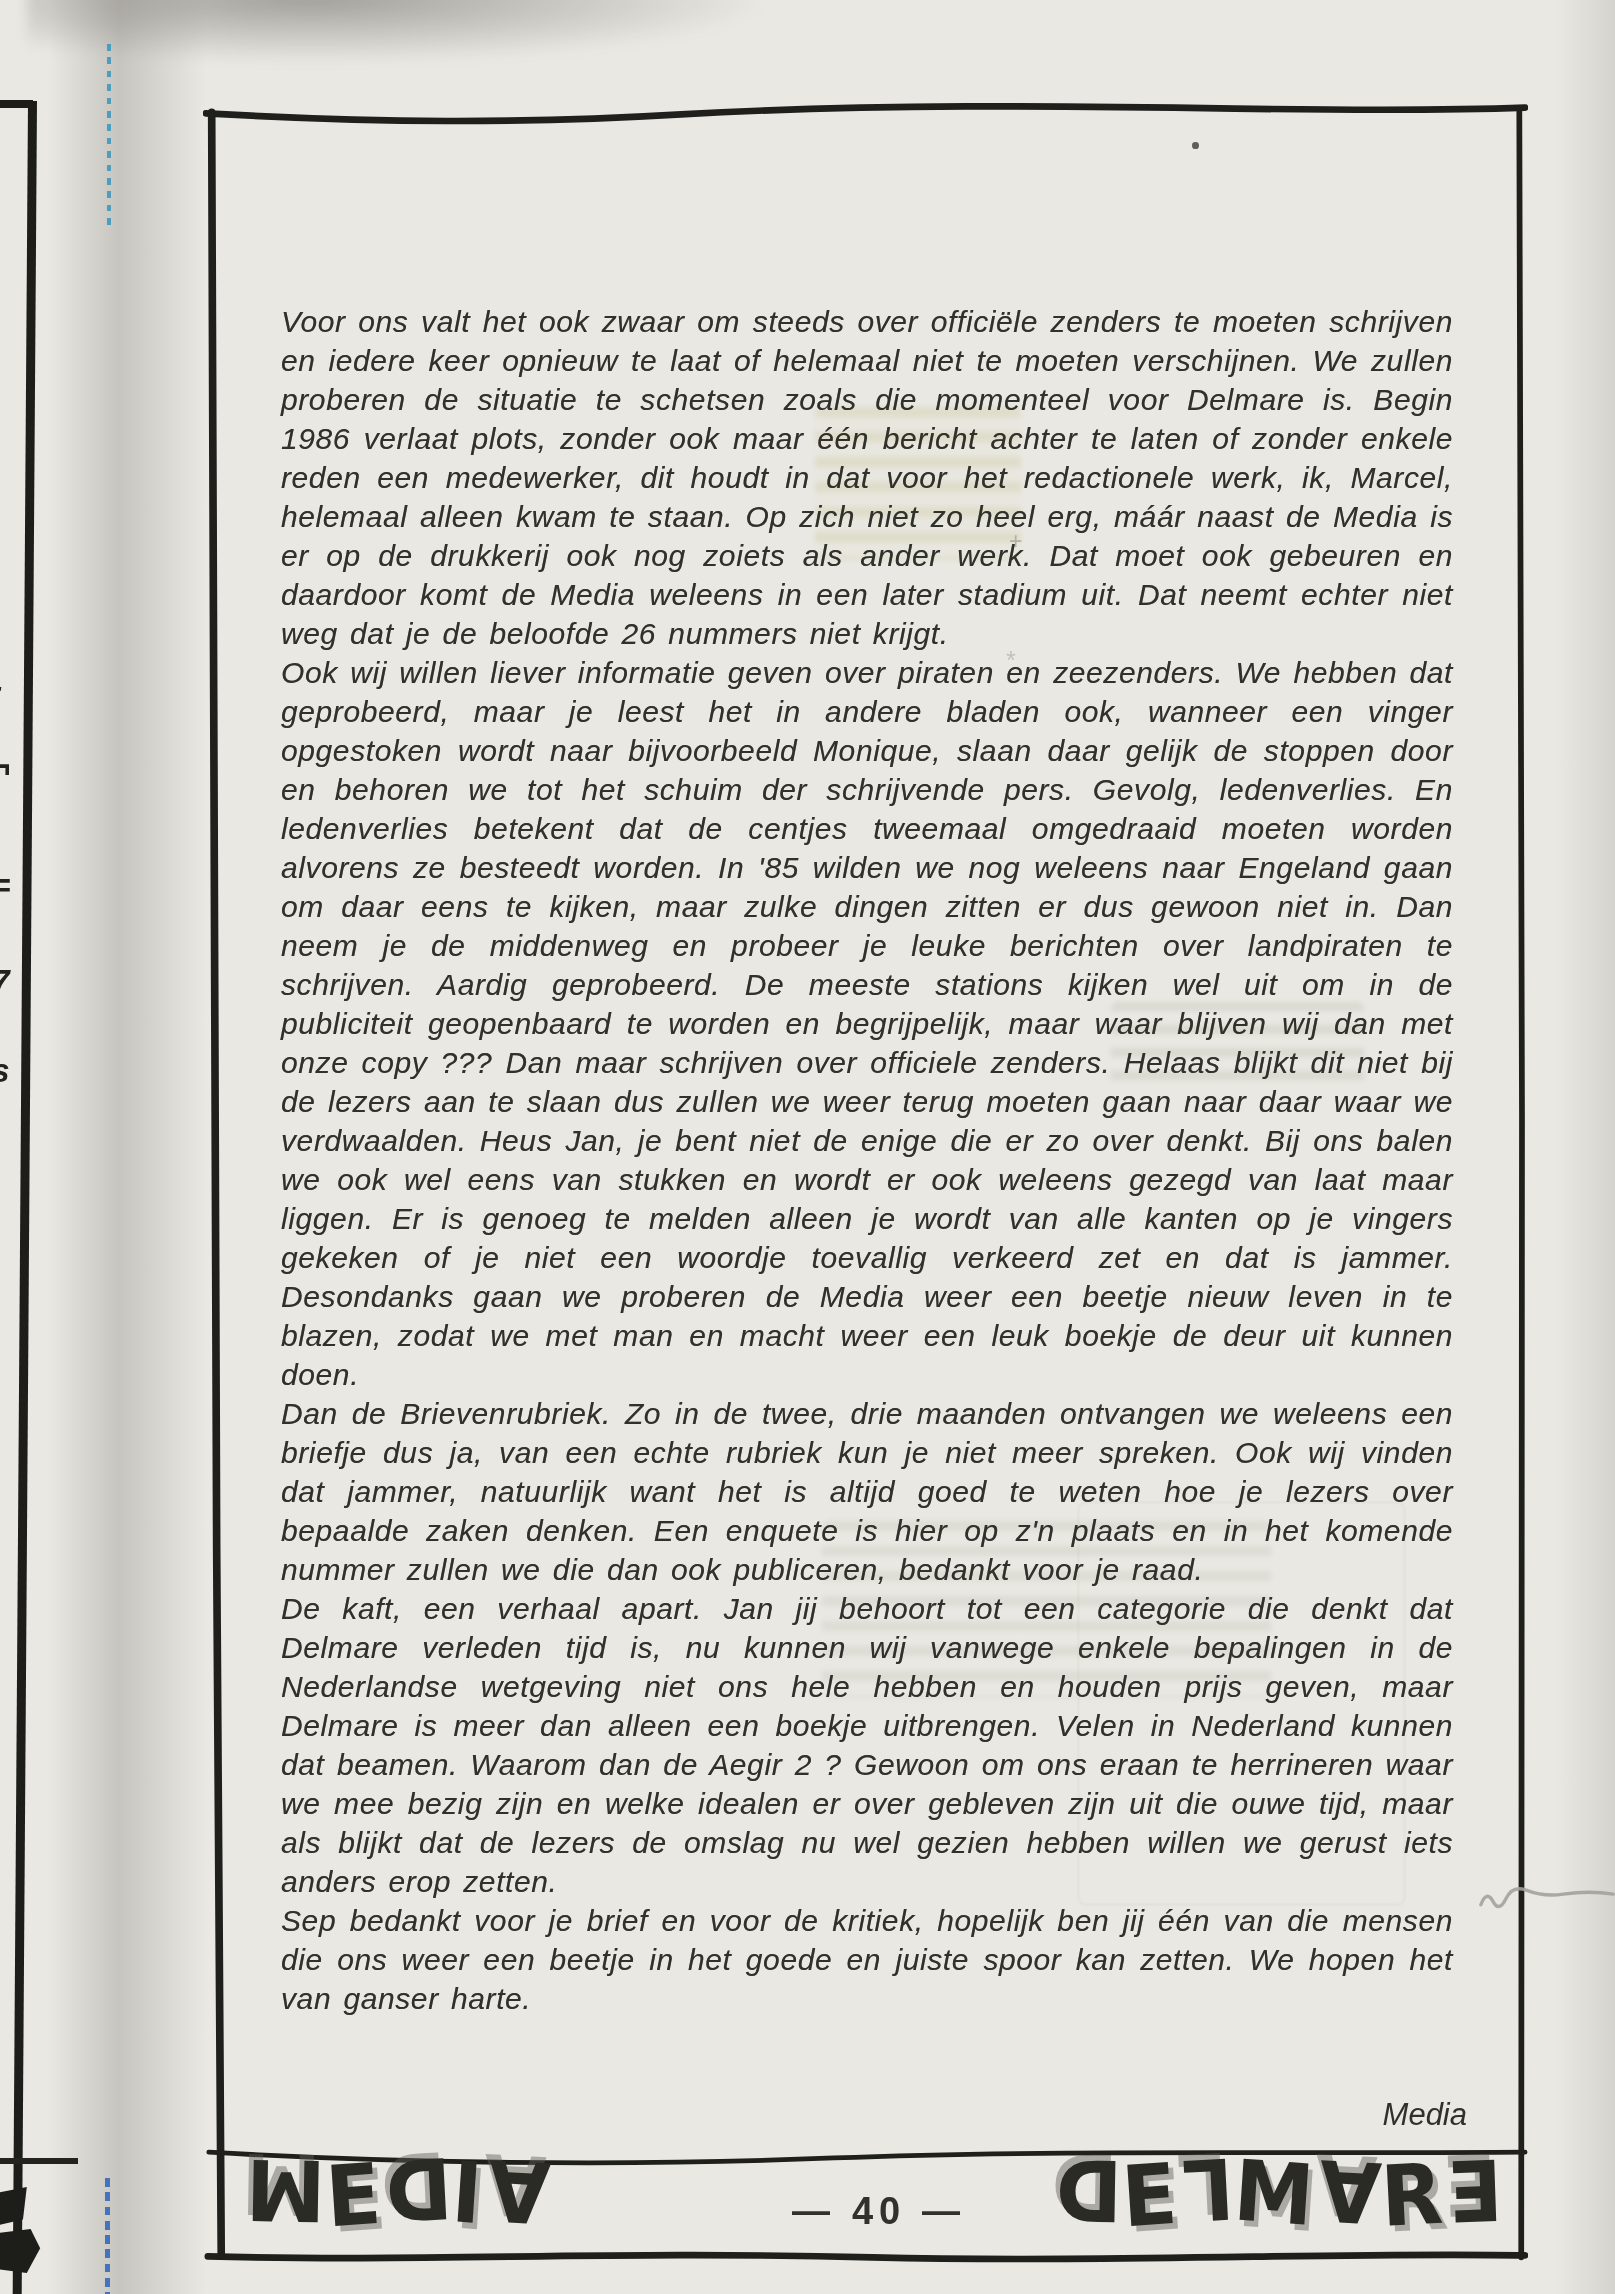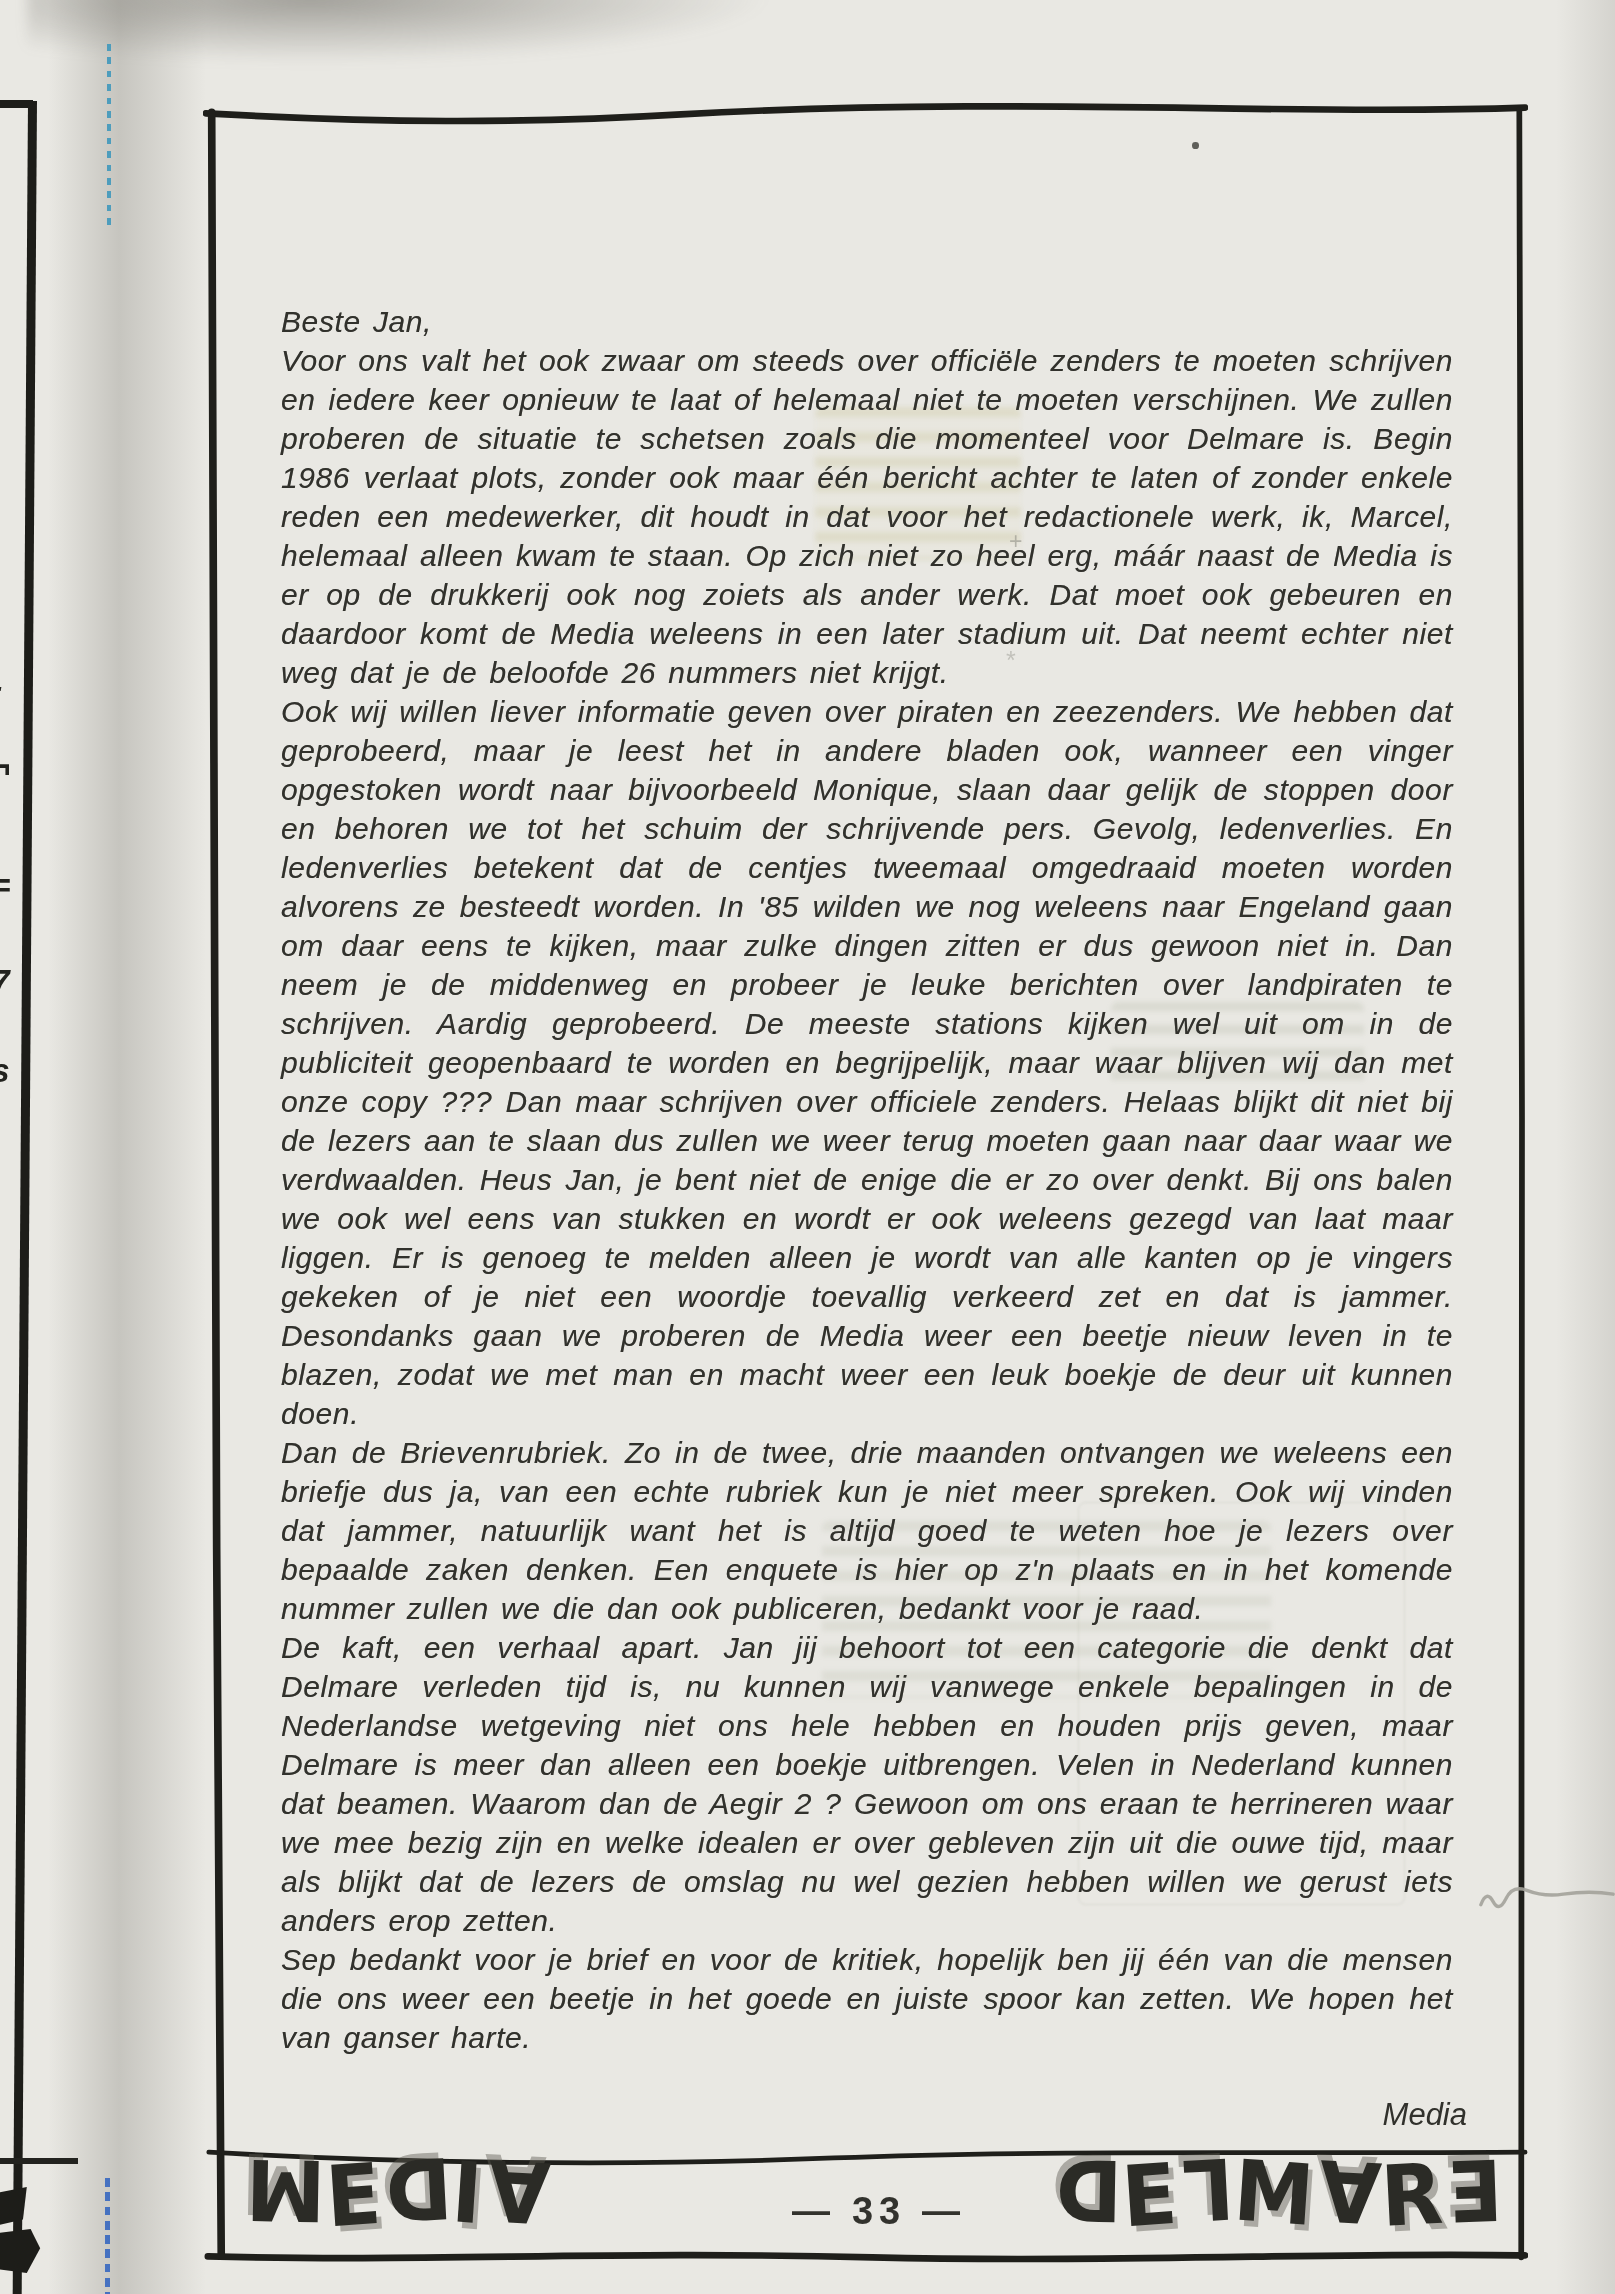--- a/index.html
+++ b/index.html
@@ -119,32 +119,31 @@
     <path d="M5,2257 C240,2263 420,2251 700,2258 C950,2264 1200,2252 1383,2256" stroke="#1f1f1b" stroke-width="7" fill="none" stroke-linecap="round"></path>
     <path d="M6,2148 C180,2158 420,2164 660,2154 C900,2145 1150,2150 1383,2148" stroke="#1f1f1b" stroke-width="5" fill="none" stroke-linecap="round"></path>
   </svg>
 
   <div class="ghost ghost-1"></div>
   <div class="ghost ghost-2"></div>
   <div class="ghost ghost-3"></div>
   <div class="ghost ghost-4"></div>
 
   <div class="letter-text">
-    <p>Beste Jan,</p>
     <p>Voor ons valt het ook zwaar om steeds over officiële zenders te moeten schrijven en iedere keer opnieuw te laat of helemaal niet te moeten verschijnen. We zullen proberen de situatie te schetsen zoals die momenteel voor Delmare is. Begin 1986 verlaat plots, zonder ook maar één bericht achter te laten of zonder enkele reden een medewerker, dit houdt in dat voor het redactionele werk, ik, Marcel, helemaal alleen kwam te staan. Op zich niet zo heel erg, máár naast de Media is er op de drukkerij ook nog zoiets als ander werk. Dat moet ook gebeuren en daardoor komt de Media weleens in een later stadium uit. Dat neemt echter niet weg dat je de beloofde 26 nummers niet krijgt.</p>
     <p>Ook wij willen liever informatie geven over piraten en zeezenders. We hebben dat geprobeerd, maar je leest het in andere bladen ook, wanneer een vinger opgestoken wordt naar bijvoorbeeld Monique, slaan daar gelijk de stoppen door en behoren we tot het schuim der schrijvende pers. Gevolg, ledenverlies. En ledenverlies betekent dat de centjes tweemaal omgedraaid moeten worden alvorens ze besteedt worden. In '85 wilden we nog weleens naar Engeland gaan om daar eens te kijken, maar zulke dingen zitten er dus gewoon niet in. Dan neem je de middenweg en probeer je leuke berichten over landpiraten te schrijven. Aardig geprobeerd. De meeste stations kijken wel uit om in de publiciteit geopenbaard te worden en begrijpelijk, maar waar blijven wij dan met onze copy ??? Dan maar schrijven over officiele zenders. Helaas blijkt dit niet bij de lezers aan te slaan dus zullen we weer terug moeten gaan naar daar waar we verdwaalden. Heus Jan, je bent niet de enige die er zo over denkt. Bij ons balen we ook wel eens van stukken en wordt er ook weleens gezegd van laat maar liggen. Er is genoeg te melden alleen je wordt van alle kanten op je vingers gekeken of je niet een woordje toevallig verkeerd zet en dat is jammer. Desondanks gaan we proberen de Media weer een beetje nieuw leven in te blazen, zodat we met man en macht weer een leuk boekje de deur uit kunnen doen.</p>
     <p>Dan de Brievenrubriek. Zo in de twee, drie maanden ontvangen we weleens een briefje dus ja, van een echte rubriek kun je niet meer spreken. Ook wij vinden dat jammer, natuurlijk want het is altijd goed te weten hoe je lezers over bepaalde zaken denken. Een enquete is hier op z'n plaats en in het komende nummer zullen we die dan ook publiceren, bedankt voor je raad.</p>
     <p>De kaft, een verhaal apart. Jan jij behoort tot een categorie die denkt dat Delmare verleden tijd is, nu kunnen wij vanwege enkele bepalingen in de Nederlandse wetgeving niet ons hele hebben en houden prijs geven, maar Delmare is meer dan alleen een boekje uitbrengen. Velen in Nederland kunnen dat beamen. Waarom dan de Aegir 2 ? Gewoon om ons eraan te herrineren waar we mee bezig zijn en welke idealen er over gebleven zijn uit die ouwe tijd, maar als blijkt dat de lezers de omslag nu wel gezien hebben willen we gerust iets anders erop zetten.</p>
     <p>Sep bedankt voor je brief en voor de kritiek, hopelijk ben jij één van die mensen die ons weer een beetje in het goede en juiste spoor kan zetten. We hopen het van ganser harte.</p>
   </div>
 
   <div class="signature">Media</div>
 
   <div class="logo logo-media"><span>M</span><span>E</span><span>D</span><span>I</span><span>A</span></div>
-  <div class="footer-num">— 33 —</div>
+  <div class="footer-num">— 40 —</div>
   <div class="logo logo-delmare"><span>D</span><span>E</span><span>L</span><span>M</span><span>A</span><span>R</span><span>E</span></div>
 </div>
 
 <div class="speck-dot"></div>
 <div class="speck-plus">+</div>
 <div class="speck-star">*</div>
 <svg class="pencil-squiggle" width="139" height="53" viewBox="0 0 145 55">
   <path d="M4,34 q6,-16 13,-3 q6,11 13,-3 q7,-15 22,-9 q18,7 38,4 q28,-4 52,0" stroke="#a3a29a" stroke-width="3.5" fill="none" stroke-linecap="round" opacity=".9"></path>
 </svg>
 

